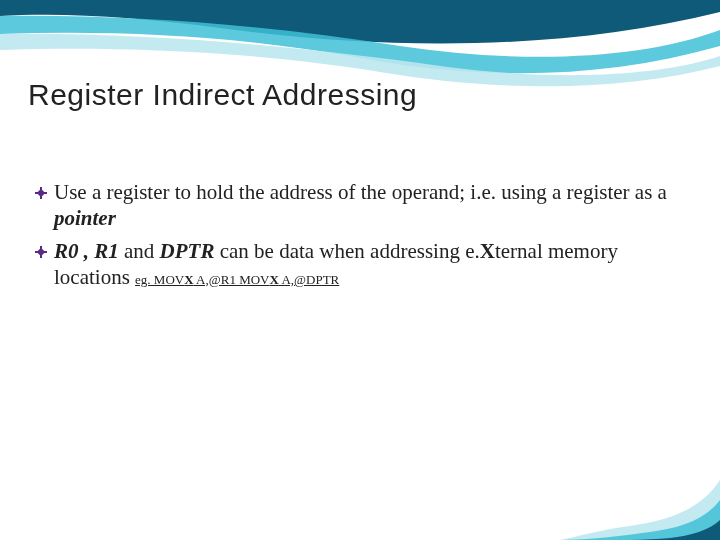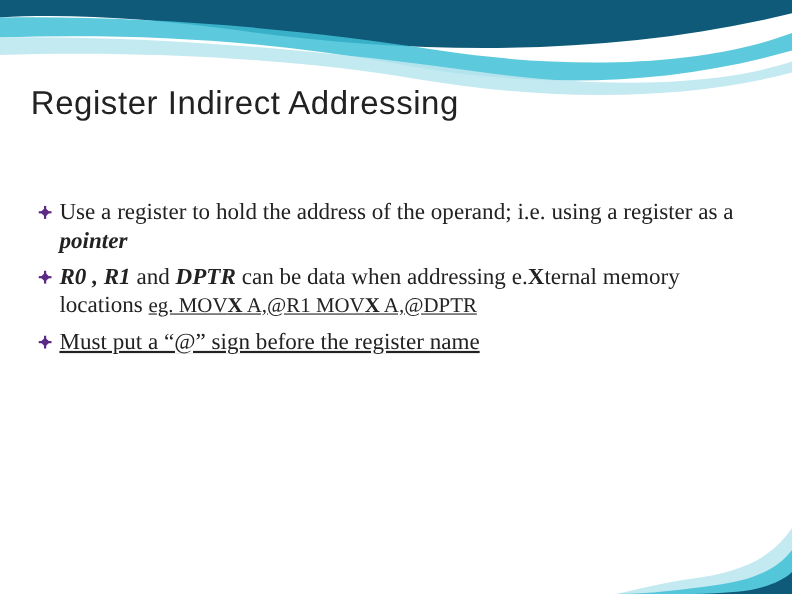--- a/index.html
+++ b/index.html
@@ -6,21 +6,21 @@
   .slide{position:relative;width:720px;height:540px;background:#fff;}
   
   .wave{position:absolute;top:0;left:0;width:720px;height:90px;pointer-events:none;}
   .title{position:absolute;top:78px;left:28px;font-family:Arial,Helvetica,sans-serif;font-size:30px;font-weight:normal;letter-spacing:0.5px;color:#222;}
   .body{position:absolute;top:155px;left:28px;right:30px;font-size:21px;color:#222;line-height:1.25;margin-top:24px;}
   .item{display:flex;margin-bottom:6px;}
   .bullet{flex:0 0 26px;display:flex;align-items:flex-start;justify-content:center;padding-top:8px;}
   .bullet svg{width:12px;height:12px;}
   .txt{flex:1;}
   .u{text-decoration:underline;}
-  .small{font-size:19px;}
+  .small{font-size:13px;}
   .corner{position:absolute;right:0;bottom:0;width:160px;height:120px;pointer-events:none;}
 </style>
 </head>
 <body>
 
 <div class="slide">
 
   <svg class="wave" viewBox="0 0 720 90" preserveAspectRatio="none">
     <path d="M0,0 L720,0 L720,12 C560,52 380,50 220,28 C140,17 60,12 0,16 Z" fill="#0f5a78"></path>
     <path d="M0,16 C120,14 260,24 400,46 C520,64 640,60 720,30 L720,46 C600,80 480,80 360,58 C240,36 120,30 0,34 Z" fill="#3fbfd6" opacity="0.85"></path>
@@ -51,32 +51,20 @@
             <rect x="5" y="0" width="2" height="12" fill="#5b2a86"></rect>
             <rect x="0" y="5" width="12" height="2" fill="#5b2a86"></rect>
             <rect x="3" y="3" width="6" height="6" fill="#5b2a86" transform="rotate(45 6 6)"></rect>
           </svg>
       </div>
       <div class="txt">
         <em><b><span>R0 , R1</span></b></em><span> and </span><em><b><span>DPTR</span></b></em><span> can be data when addressing e.</span><b><span>X</span></b><span>ternal memory locations  </span><span class="small u"><span>eg. MOV</span><b><span>X</span></b><span>  A,@R1    MOV</span><b><span>X</span></b><span> A,@DPTR</span></span>
       </div>
     </div>
 
-    <div class="item">
-      <div class="bullet">
-        <svg viewBox="0 0 12 12">
-            <rect x="5" y="0" width="2" height="12" fill="#5b2a86"></rect>
-            <rect x="0" y="5" width="12" height="2" fill="#5b2a86"></rect>
-            <rect x="3" y="3" width="6" height="6" fill="#5b2a86" transform="rotate(45 6 6)"></rect>
-          </svg>
-      </div>
-      <div class="txt">
-        <span class="u">Must put a “@” sign before the register name</span>
-      </div>
-    </div>
 
   </div>
 
   <svg class="corner" viewBox="0 0 160 120" preserveAspectRatio="none">
     <path d="M160,120 L160,60 C140,90 110,100 70,106 C40,110 20,116 0,120 Z" fill="#bde7ef" opacity="0.9"></path>
     <path d="M160,120 L160,80 C145,100 120,108 90,112 C60,116 30,120 0,120 Z" fill="#3fbfd6" opacity="0.85"></path>
     <path d="M160,120 L160,100 C150,110 130,116 110,118 C80,121 40,120 0,120 Z" fill="#0f5a78"></path>
   </svg>
 
 </div>

